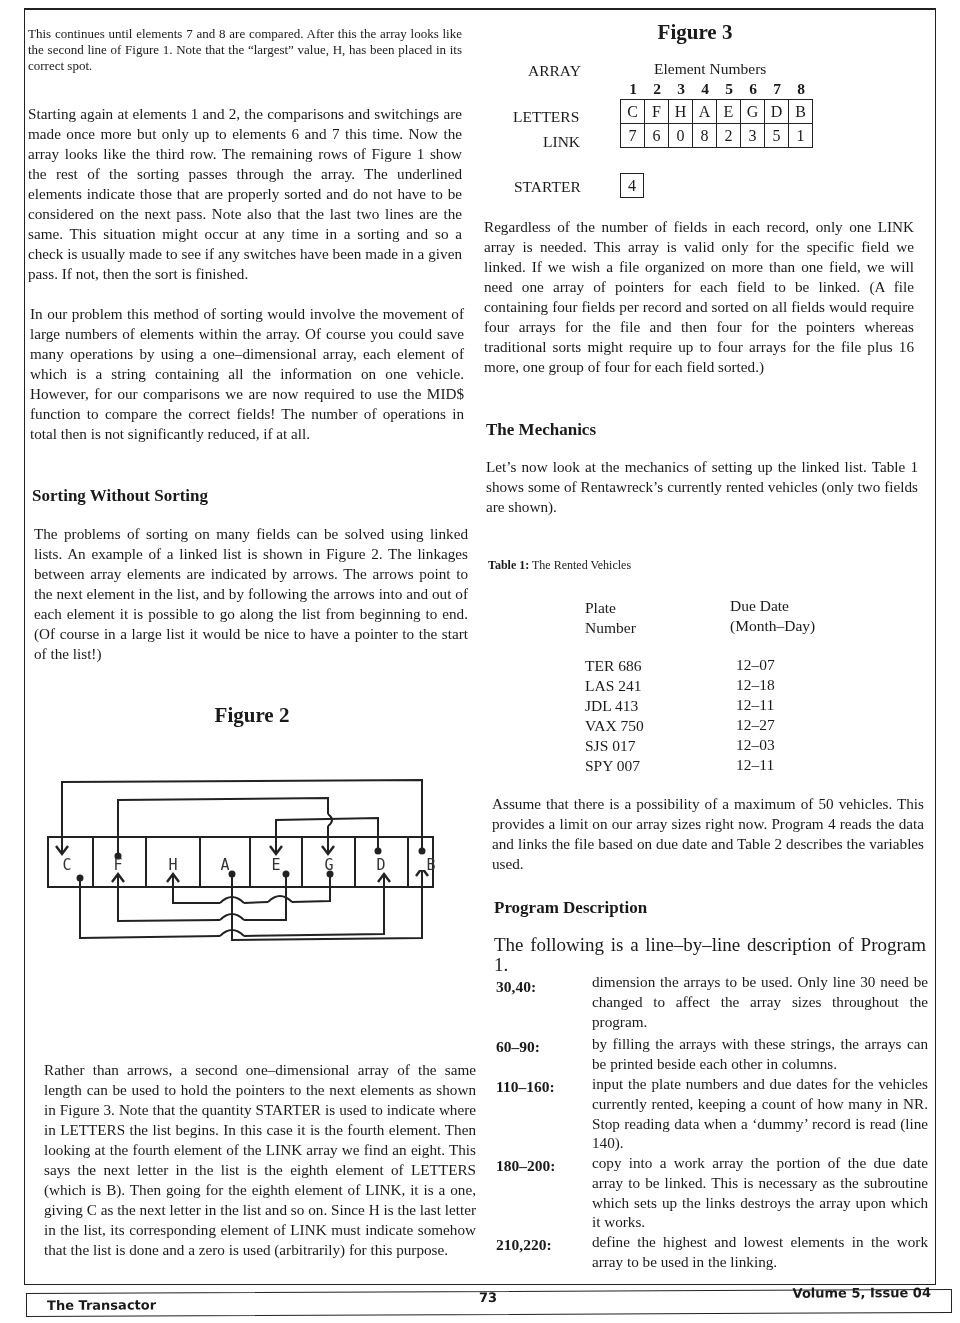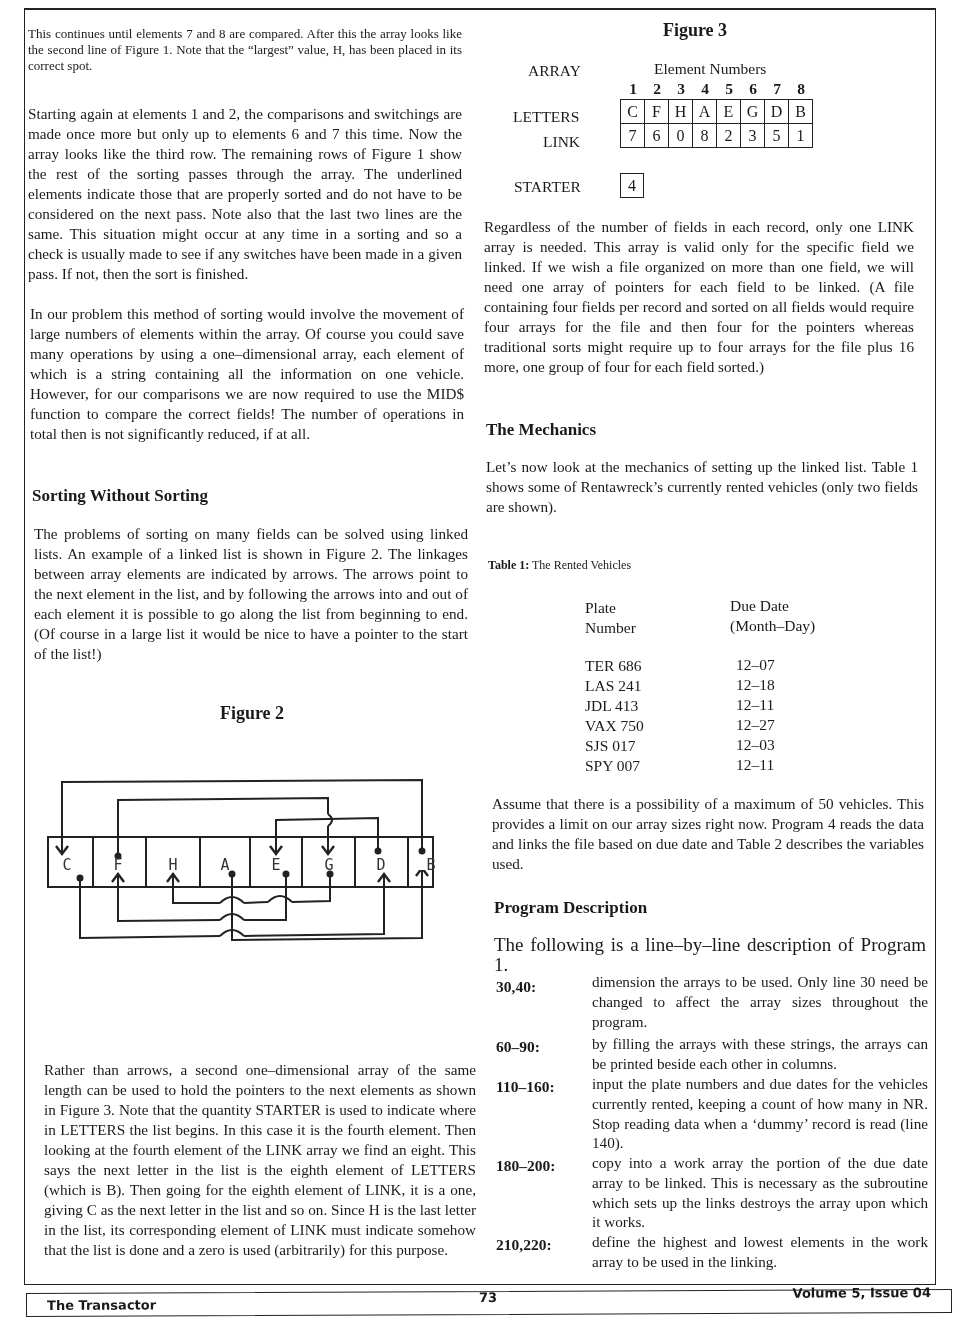--- a/index.html
+++ b/index.html
@@ -4,21 +4,21 @@
 <style>
   html, body { margin: 0; padding: 0; background: #ffffff; }
   body { width: 960px; height: 1323px; position: relative; overflow: hidden;
          font-family: "Liberation Serif", "DejaVu Serif", serif; color: #1a1a1a; }
   .page-frame { position: absolute; left: 24px; top: 8px; width: 912px; height: 1277px;
                 border: 1.5px solid #222; border-top-width: 2px; box-sizing: border-box; }
   p { margin: 0; text-align: justify; }
   .h-bold { font-weight: bold; font-size: 17px; margin: 0; }
   .abs { position: absolute; }
   
-  .fig3-title { font-weight: bold; font-size: 18px; text-align: center; }
+  .fig3-title { font-weight: bold; font-size: 21px; text-align: center; }
   .fig3-label { font-size: 15.5px; }
   .nums { font-weight: bold; font-size: 15.5px; }
   .cell-row { display: flex; border: 1.3px solid #222; }
   .cell { width: 23px; height: 23px; border-right: 1.3px solid #222; text-align: center;
           line-height: 23px; font-size: 16px; }
   .cell:last-child { border-right: none; }
   .starter-box { width: 22px; height: 23px; border: 1.3px solid #222; text-align: center; line-height: 23px; font-size: 16px; }
   
   .t-col { position: absolute; text-align: left; font-size: 15.5px; line-height: 20px; }
   

